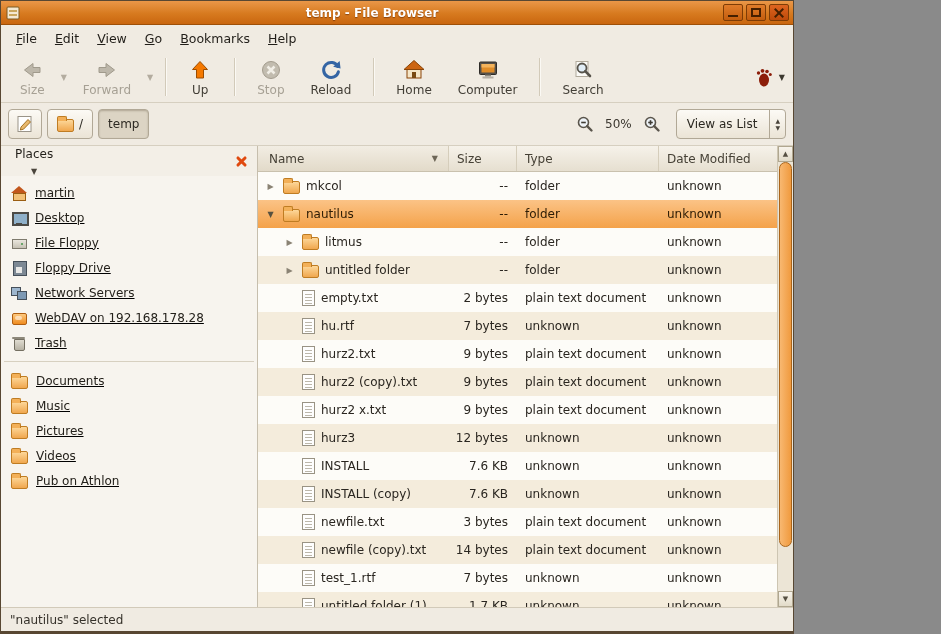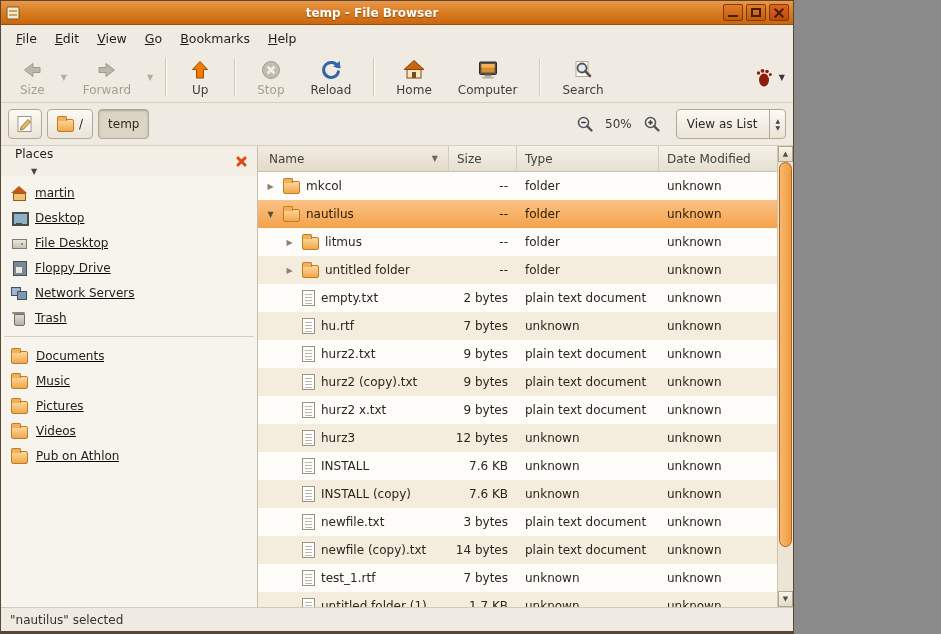--- a/index.html
+++ b/index.html
@@ -321,33 +321,37 @@
     <span class="sb-label">martin</span>
   </div>
 
   <div class="sb-item">
     <span class="sbicon icon-desktop"></span>
     <span class="sb-label">Desktop</span>
   </div>
 
   <div class="sb-item">
     <span class="sbicon icon-drive"></span>
-    <span class="sb-label">File Desktop</span>
+    <span class="sb-label">File Floppy</span>
   </div>
 
   <div class="sb-item">
     <span class="sbicon icon-floppy"></span>
     <span class="sb-label">Floppy Drive</span>
   </div>
 
   <div class="sb-item">
     <span class="sbicon icon-network"></span>
     <span class="sb-label">Network Servers</span>
   </div>
 
+  <div class="sb-item">
+    <span class="sbicon icon-share"></span>
+    <span class="sb-label">WebDAV on 192.168.178.28</span>
+  </div>
 
   <div class="sb-item">
     <span class="sbicon icon-trash"></span>
     <span class="sb-label">Trash</span>
   </div>
 <div class="sb-sep"></div>
   <div class="sb-item">
     <span class="sbicon icon-folder"></span>
     <span class="sb-label">Documents</span>
   </div>

